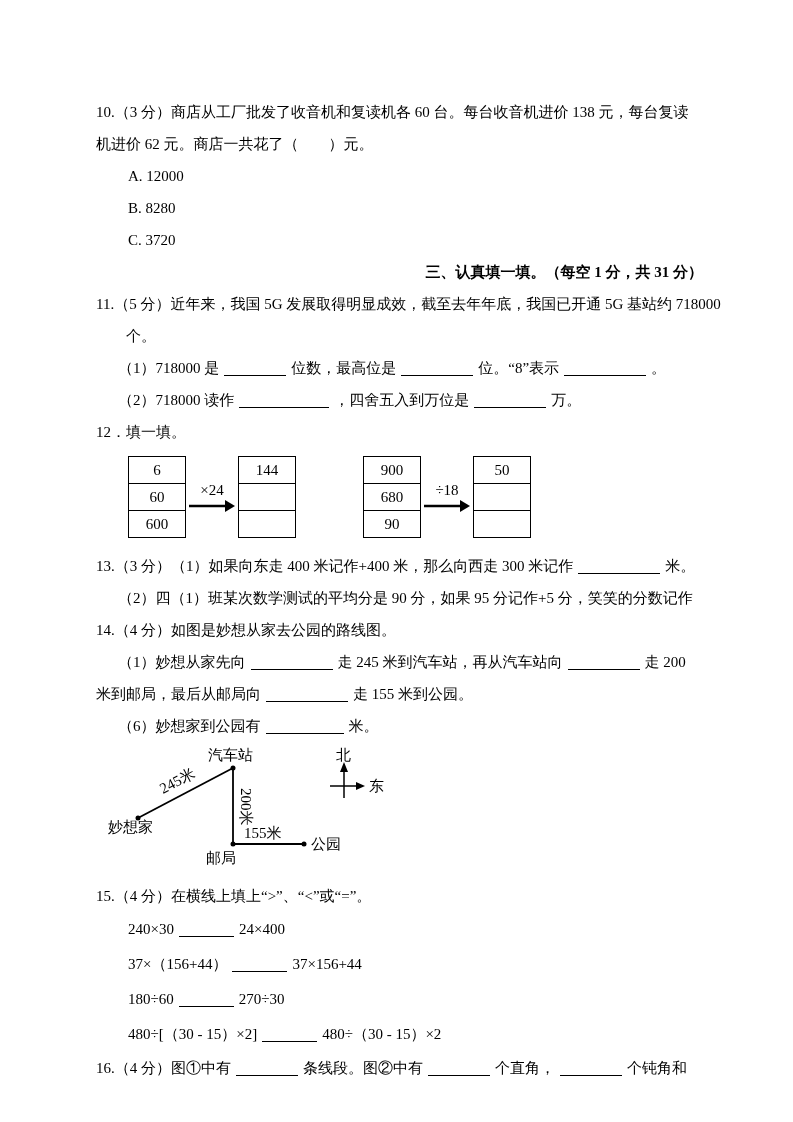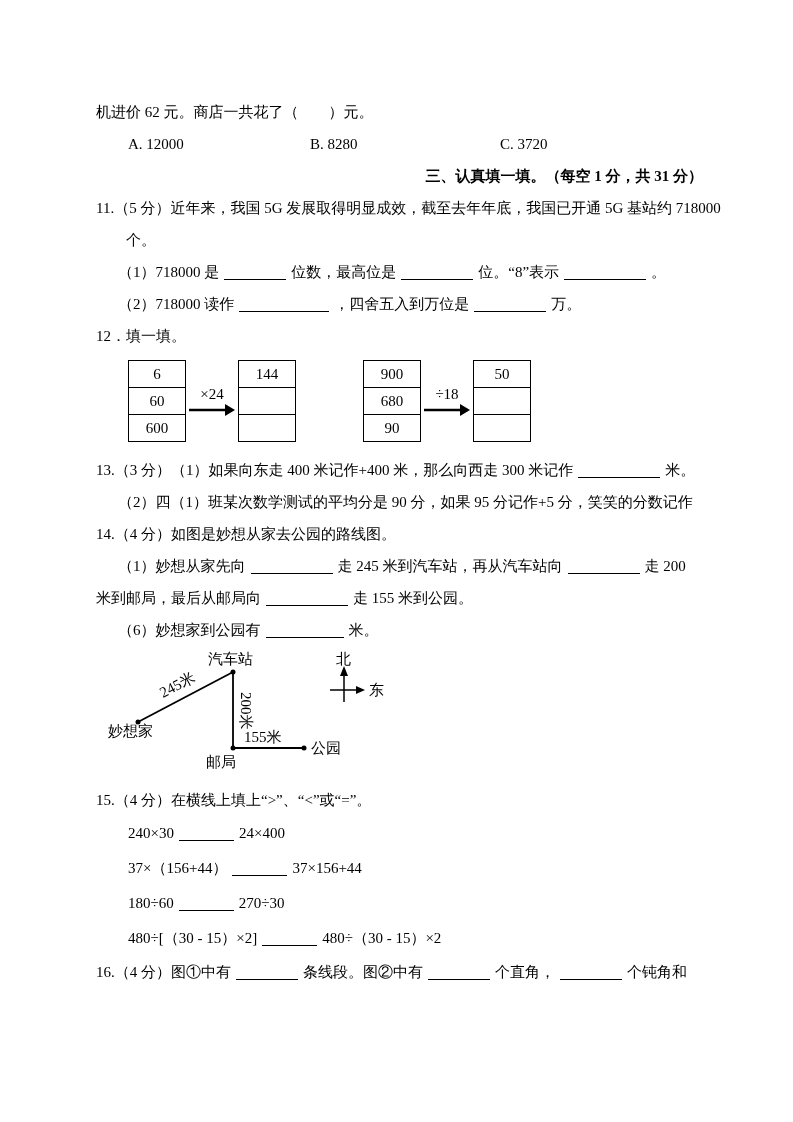--- a/index.html
+++ b/index.html
@@ -13,21 +13,21 @@
   .line{margin:0;line-height:32px;white-space:nowrap;}
   .sub-indent{padding-left:22px;}
   .cont-indent{padding-left:30px;}
   .section-head{font-weight:bold;text-align:right;}
   .blank{
     display:inline-block;border-bottom:1px solid #000;
     height:16px;vertical-align:-3px;margin:0 5px;
   }
   .w55{width:55px}.w62{width:62px}.w72{width:72px}
   .w78{width:78px}.w82{width:82px}.w90{width:90px}
-  .options{display:flex;line-height:32px;padding-left:32px;}
+  .options{display:flex;line-height:32px;padding-left:32px;flex-direction:column;}
   .optA{width:182px}.optB{width:190px}
   
   .q12-tables{display:flex;align-items:flex-start;margin:8px 0 12px 32px;}
   .machine{display:flex;align-items:center;}
   .machine.m2{margin-left:67px;}
   table.box{border-collapse:collapse;}
   table.box td{
     border:1px solid #000;width:56px;height:26px;
     text-align:center;padding:0;font-size:15px;
   }
@@ -41,20 +41,21 @@
   .diagram-wrap svg text{font-size:15px;fill:#000;font-family:inherit;}
   
   .cmp-line{margin:0;line-height:35px;padding-left:32px;white-space:nowrap;}
 </style>
 </head>
 <body>
 
 <div class="page">
 
   <div>
+    <p class="line">10.（3 分）商店从工厂批发了收音机和复读机各 60 台。每台收音机进价 138 元，每台复读</p>
     <p class="line">机进价 62 元。商店一共花了（　　）元。</p>
     <div class="options">
       <span class="optA">A. 12000</span>
       <span class="optB">B. 8280</span>
       <span>C. 3720</span>
     </div>
   </div>
 
   <p class="line section-head">三、认真填一填。（每空 1 分，共 31 分）</p>
 

